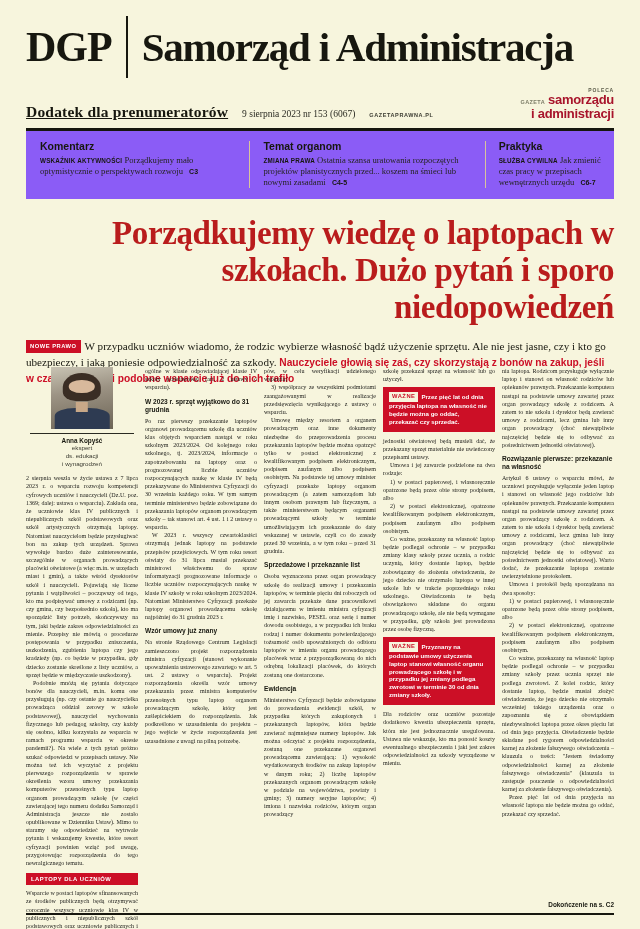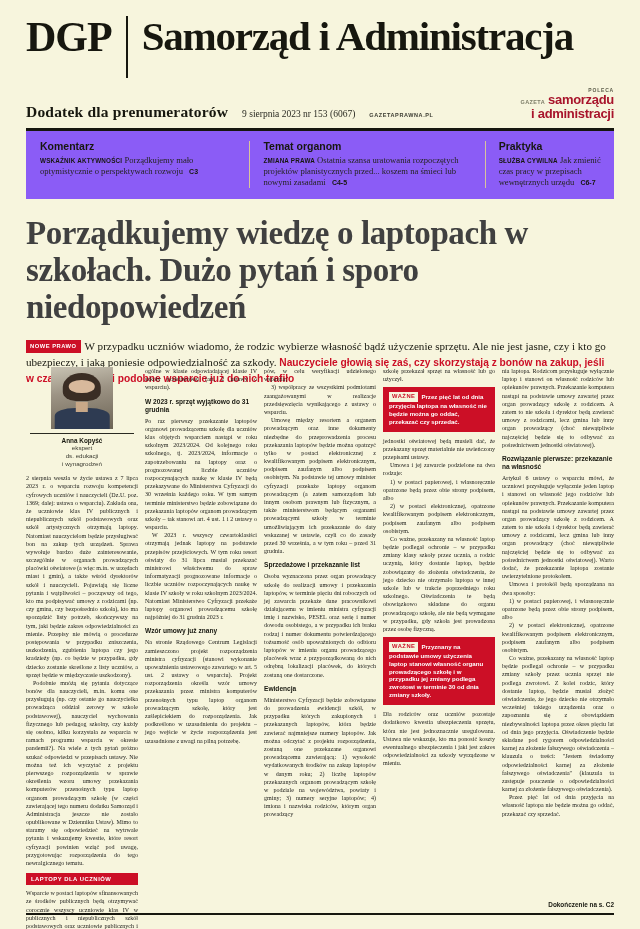--- a/index.html
+++ b/index.html
@@ -6,40 +6,40 @@
   html, body {
     width: 640px; height: 929px;
     background: #f7f5dd;
     font-family: "Liberation Serif", serif;
     color: #1b1b18;
     overflow: hidden;
   }
   .page { width: 640px; height: 929px; position: relative; background: #f7f5dd; }
 
   
-  .masthead { display: flex; align-items: flex-start; padding: 16px 26px 0 26px; }
+  .masthead { display: flex; align-items: center; padding: 16px 26px 0 26px; }
   .dgp {
     font-family: "Liberation Serif", serif;
     font-weight: bold; font-size: 42px; letter-spacing: -1px;
     line-height: 1; color: #17170f;
   }
   .mast-rule { width: 2px; background: #17170f; height: 62px; margin: 0 14px; }
   .mast-title {
     font-family: "Liberation Serif", serif;
     font-weight: bold; font-size: 41px; letter-spacing: -1.2px;
     line-height: 1; color: #17170f; white-space: nowrap;
   }
 
   .mast-second {
     display: flex; align-items: flex-end;
     padding: 10px 26px 0 26px; gap: 14px;
   }
   .subhead-mast {
     font-family: "Liberation Serif", serif;
-    font-size: 15.5px; font-weight: bold; color: #17170f; letter-spacing: .2px;
+    font-size: 15.5px; font-weight: bold; color: #17170f; letter-spacing: .2px; text-decoration: underline;
   }
   .issue-line { font-size: 9.5px; color: #2a2a22; padding-bottom: 2px; }
   .gp-domain {
     font-family: "Liberation Sans", sans-serif;
     font-size: 5.5px; font-weight: bold; letter-spacing: .6px;
     color: #3a3a30; padding-bottom: 3px;
   }
   .promo-block { margin-left: auto; text-align: right; line-height: 1.05; }
   .promo-poleca {
     font-family: "Liberation Sans", sans-serif;
@@ -88,21 +88,21 @@
   .teaser-page {
     font-family: "Liberation Sans", sans-serif;
     font-size: 7px; font-weight: bold; color: #17170f; margin-left: 4px;
   }
 
   
   .headline {
     margin: 16px 26px 0 26px;
     font-family: "Liberation Serif", serif;
     font-size: 33px; font-weight: bold; line-height: 1.13;
-    letter-spacing: -.4px; color: #404040;
+    letter-spacing: -.4px; color: #b91c1c; text-align: right;
   }
 
   
   .lead {
     margin: 13px 26px 0 26px;
     font-size: 11.1px; line-height: 1.42; color: #17170f; text-align: left;
   }
   .badge-new {
     display: inline-block; background: #cc0f26; color: #fff;
     font-family: "Liberation Sans", sans-serif;

